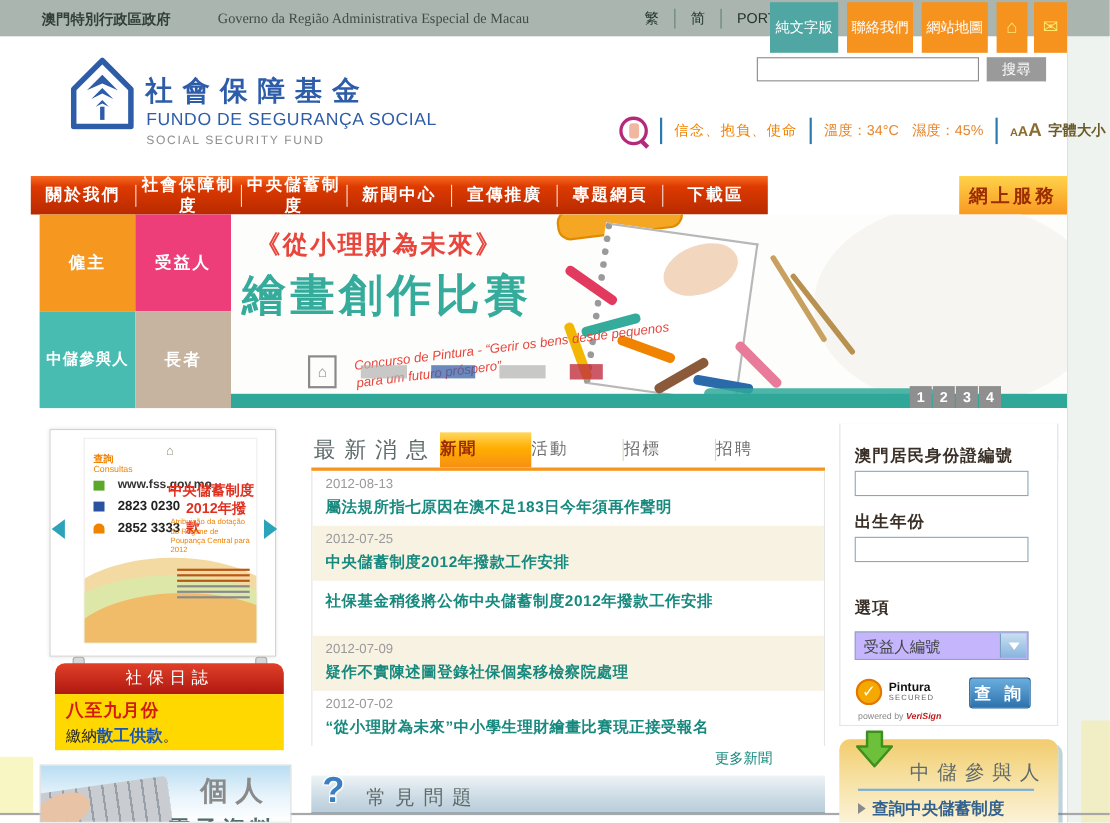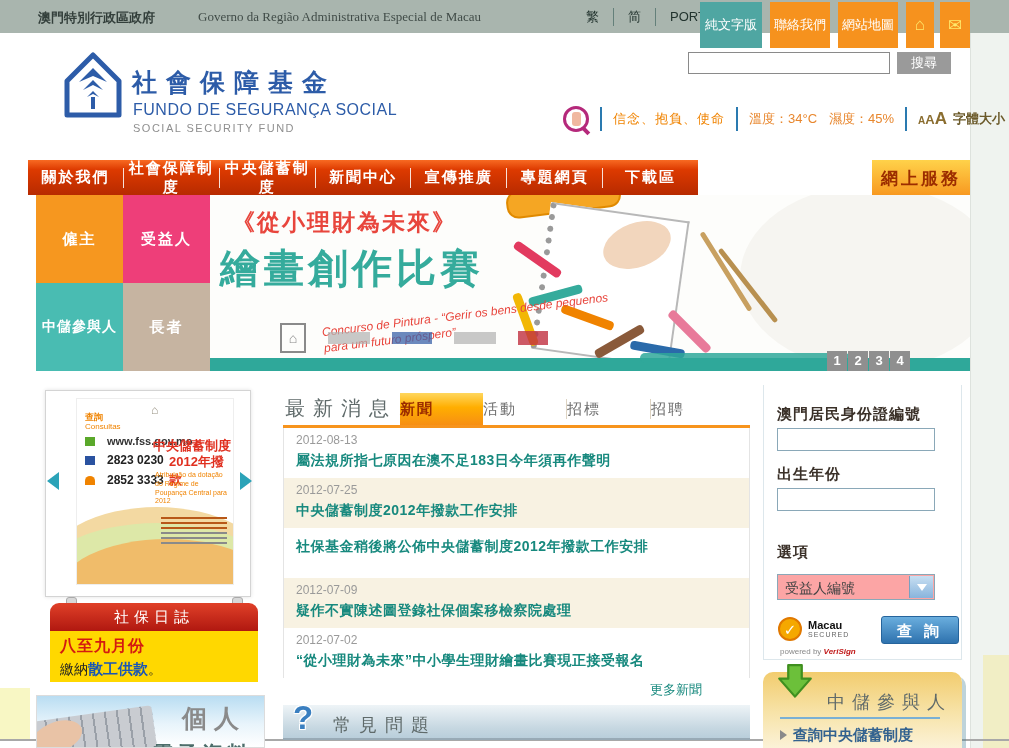--- a/index.html
+++ b/index.html
@@ -133,31 +133,31 @@
 
   
   .qs-panel { position:absolute; left:763px; top:385px; width:199px; height:275px; background:#fff; border:1px solid #dde7ec; border-top:none; }
   .qs-head { position:absolute; left:763px; top:385px; width:199px; height:33px;
              background:linear-gradient(180deg,#f0f6f9,#c2d6e0 72%,#b0c8d4); }
   .qs-mag { position:absolute; left:12px; top:4px; width:17px; height:17px; border:4px solid #e8f0f4; border-radius:50%; background:#cfe2ea; box-shadow:0 0 2px #8fb0c0; }
   .qs-mag::after { content:""; position:absolute; left:14px; top:16px; width:14px; height:4px; background:#a8c060; transform:rotate(38deg); border-radius:2px; }
   .qs-title { position:absolute; left:44px; top:7px; font-size:17px; letter-spacing:6px; color:#4a5a62; }
   .qs-label { position:absolute; left:13px; font-size:15px; font-weight:bold; color:#3a3028; letter-spacing:1px; }
   .qs-input { position:absolute; left:13px; width:158px; height:23px; border:1px solid #8aa8b8; background:#fff; font-size:13px; padding:0 4px; }
-  .qs-select { position:absolute; left:13px; top:189px; width:158px; height:26px; border:1px solid #8aa8b8; background:#fca5a5; cursor:pointer; }
+  .qs-select { position:absolute; left:13px; top:189px; width:158px; height:26px; border:1px solid #8aa8b8; background:#c4b5fd; cursor:pointer; }
   .qs-sel-txt { position:absolute; left:7px; top:5px; font-size:14px; color:#444; }
   .qs-sel-btn { position:absolute; right:1px; top:1px; width:24px; height:22px; background:linear-gradient(180deg,#c8dff2,#88b4dc); border-left:1px solid #7aa0c0; }
   .qs-sel-btn::after { content:""; position:absolute; left:7px; top:8px; border-left:5px solid transparent; border-right:5px solid transparent; border-top:7px solid #fff; }
   .norton { position:absolute; left:14px; top:230px; width:92px; cursor:pointer; }
   .norton-circ { position:absolute; left:0; top:2px; width:24px; height:24px; border-radius:50%; background:#f5a800; border:2px solid #e07800; color:#fff; font-size:15px; font-weight:bold; text-align:center; line-height:22px; }
   .norton-brand { position:absolute; left:30px; top:4px; font-size:11px; font-weight:bold; color:#111; }
   .norton-sec { position:absolute; left:30px; top:16px; font-size:7px; letter-spacing:1px; color:#666; }
   .norton-pow { position:absolute; left:2px; top:32px; font-size:8px; color:#888; }
   .norton-vs { color:#c01818; font-weight:bold; font-style:italic; }
-  .qs-submit { position:absolute; left:117px; top:231px; width:78px; height:28px; background:linear-gradient(180deg,#6aaede,#2e72ae); border:1px solid #26649c; border-radius:3px; color:#fff; font-size:15px; font-weight:bold; letter-spacing:4px; text-align:center; line-height:27px; cursor:pointer; }
+  .qs-submit { position:absolute; left:117px; top:231px; width:56px; height:28px; background:linear-gradient(180deg,#6aaede,#2e72ae); border:1px solid #26649c; border-radius:3px; color:#fff; font-size:15px; font-weight:bold; letter-spacing:4px; text-align:center; line-height:27px; cursor:pointer; }
 
   
   .sc-box { position:absolute; left:763px; top:672px; width:199px; height:90px; border-radius:10px;
             background:linear-gradient(180deg,#f2cc6e,#f7e3a8 45%,#fdf8ea); box-shadow:4px 4px 0 rgba(70,130,150,.35); }
   .sc-arrow { position:absolute; left:14px; top:-10px; }
   .sc-title { position:absolute; left:64px; top:18px; font-size:18px; letter-spacing:7px; color:#5f6a6a; }
   .sc-hr { position:absolute; left:17px; top:45px; width:160px; height:2px; background:#7ab0d4; }
   .sc-link { position:absolute; left:17px; top:54px; font-size:15px; font-weight:bold; color:#33628f; cursor:pointer; }
   .sc-bullet { display:inline-block; width:0; height:0; border-top:5px solid transparent; border-bottom:5px solid transparent; border-left:7px solid #8a8a8a; margin-right:6px; }
 
@@ -383,21 +383,21 @@
     <input class="qs-input" style="top: 43px;">
     <div class="qs-label" style="top:80px;">出生年份</div>
     <input class="qs-input" style="top: 103px;">
     <div class="qs-label" style="top:158px;">選項</div>
     <div class="qs-select">
       <span class="qs-sel-txt">受益人編號</span>
       <span class="qs-sel-btn"></span>
     </div>
     <div class="norton">
       <span class="norton-circ">✓</span>
-      <span class="norton-brand">Macau</span>
+      <span class="norton-brand">Pintura</span>
       <span class="norton-sec">SECURED</span>
       <span class="norton-pow"><span>powered by </span><span class="norton-vs">VeriSign</span></span>
     </div>
     <div class="qs-submit">查 詢</div>
   </div>
 
   <div class="sc-box">
     <span class="sc-arrow">
       <svg width="36" height="40" viewBox="0 0 32 30">
         <path d="M10 0 L22 0 L22 12 L30 12 L16 28 L2 12 L10 12 Z" fill="#6cc03a" stroke="#3f8f1f" stroke-width="2" stroke-linejoin="round"></path>

